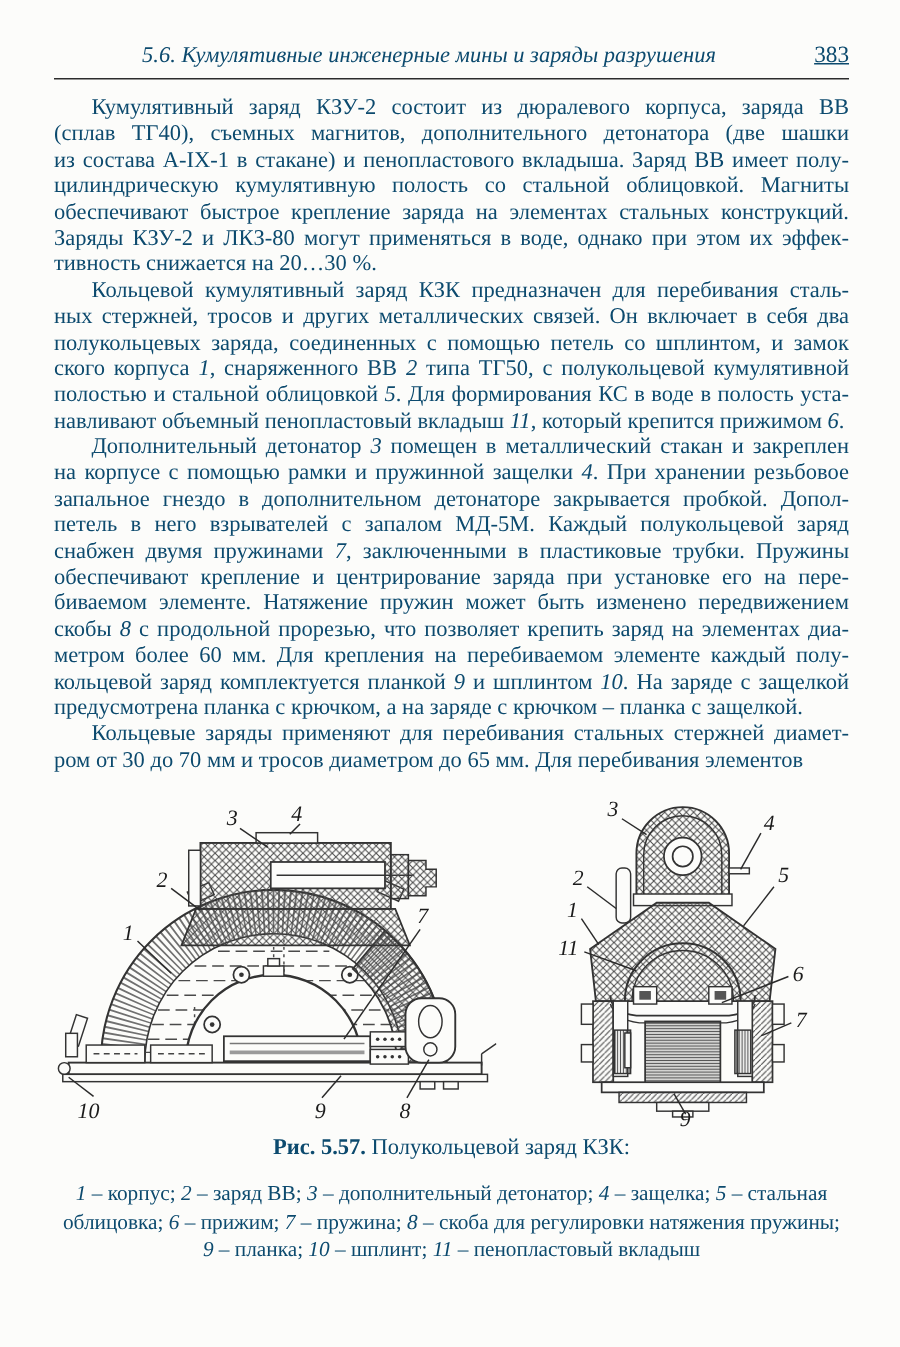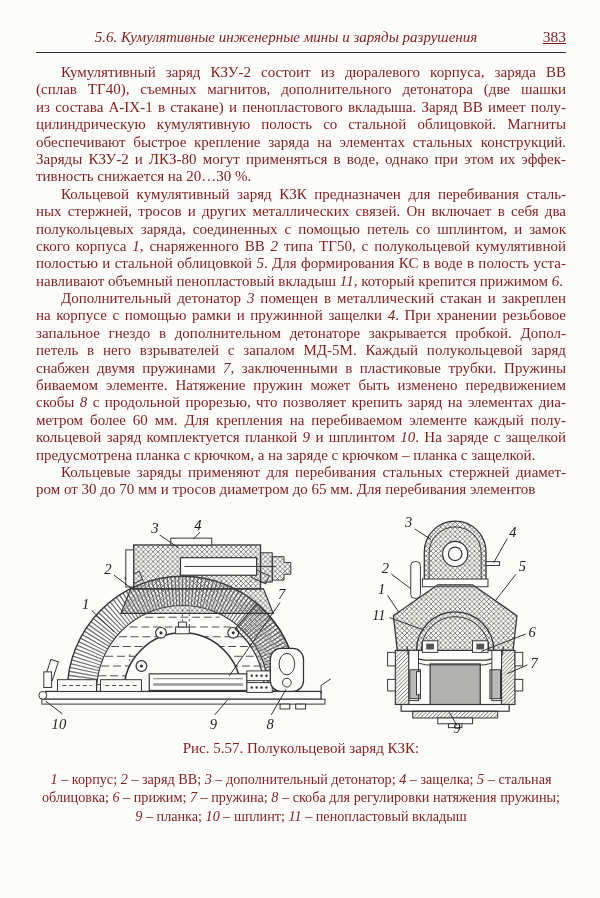--- a/index.html
+++ b/index.html
@@ -1,33 +1,33 @@
 <!DOCTYPE html>
 <html><head>
 <meta charset="utf-8">
 <style>
   html,body{margin:0;padding:0;background:#e9e7e2;}
   .page{
-    width:600px;height:898px;background:#fcfcfa;color:#7f1d1d;
+    width:600px;height:898px;background:#fcfcfa;color:#0c4a6e;
     font-family:"Liberation Serif","DejaVu Serif",serif;
     position:relative;box-sizing:border-box;
     padding:28px 34px 0 36px;overflow:hidden;
   }
   .header{position:relative;font-style:italic;font-size:15px;line-height:18px;
     text-align:center;padding:0 30px 6px 0;border-bottom:1.6px solid #2c2c2c;}
   .page-num{position:absolute;right:0;top:0;font-style:normal;font-size:15.5px;text-decoration:underline;}
   .body-text{margin-top:11px;font-size:15px;line-height:17.4px;}
   .tline{text-align:justify;text-align-last:justify;height:17.4px;overflow:hidden;}
   .tline.tfirst{padding-left:25px;}
   .tline.tlast{text-align-last:left;}
   em{font-style:italic;}
   .figure-row{display:flex;justify-content:center;align-items:flex-end;gap:18px;margin-top:8px;}
   .flabel{font-family:"Liberation Serif",serif;font-style:italic;font-size:15px;fill:#1b1b1b;}
   .caption{text-align:center;font-size:15px;line-height:19px;margin-top:4px;}
-  .cap-num{font-weight:normal;}
+  .cap-num{font-weight:bold;}
   .legend{text-align:center;font-size:14.2px;line-height:18.6px;margin-top:12px;}
   svg{display:block;}
 </style>
 </head>
 <body>
 
 <div class="page">
 
   <div class="header">
     <span>5.6. Кумулятивные инженерные мины и заряды разрушения</span>
@@ -46,20 +46,21 @@
       <div class="tline">ных стержней, тросов и других металлических связей. Он включает в себя два</div>
       <div class="tline">полукольцевых заряда, соединенных с помощью петель со шплинтом, и замок</div>
       <div class="tline">ского корпуса <em>1</em>, снаряженного ВВ <em>2</em> типа ТГ50, с полукольцевой кумулятивной</div>
       <div class="tline">полостью и стальной облицовкой <em>5</em>. Для формирования КС в воде в полость уста-</div>
       <div class="tline tlast">навливают объемный пенопластовый вкладыш <em>11</em>, который крепится прижимом <em>6</em>.</div>
       <div class="tline tfirst">Дополнительный детонатор <em>3</em> помещен в металлический стакан и закреплен</div>
       <div class="tline">на корпусе с помощью рамки и пружинной защелки <em>4</em>. При хранении резьбовое</div>
       <div class="tline">запальное гнездо в дополнительном детонаторе закрывается пробкой. Допол-</div>
       <div class="tline">петель в него взрывателей с запалом МД-5М. Каждый полукольцевой заряд</div>
       <div class="tline">снабжен двумя пружинами <em>7</em>, заключенными в пластиковые трубки. Пружины</div>
+      <div class="tline">обеспечивают крепление и центрирование заряда при установке его на пере-</div>
       <div class="tline">биваемом элементе. Натяжение пружин может быть изменено передвижением</div>
       <div class="tline">скобы <em>8</em> с продольной прорезью, что позволяет крепить заряд на элементах диа-</div>
       <div class="tline">метром более 60 мм. Для крепления на перебиваемом элементе каждый полу-</div>
       <div class="tline">кольцевой заряд комплектуется планкой <em>9</em> и шплинтом <em>10</em>. На заряде с защелкой</div>
       <div class="tline tlast">предусмотрена планка с крючком, а на заряде с крючком – планка с защелкой.</div>
       <div class="tline tfirst">Кольцевые заряды применяют для перебивания стальных стержней диамет-</div>
       <div class="tline tlast">ром от 30 до 70 мм и тросов диаметром до 65 мм. Для перебивания элементов</div>
     </div>
 
   <div class="figure-row">

